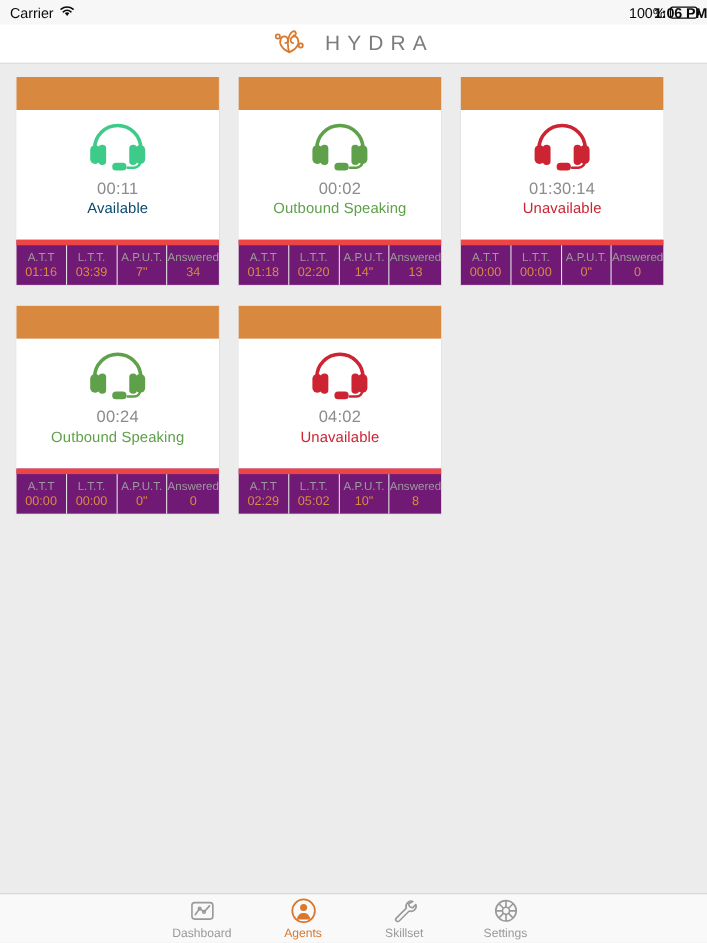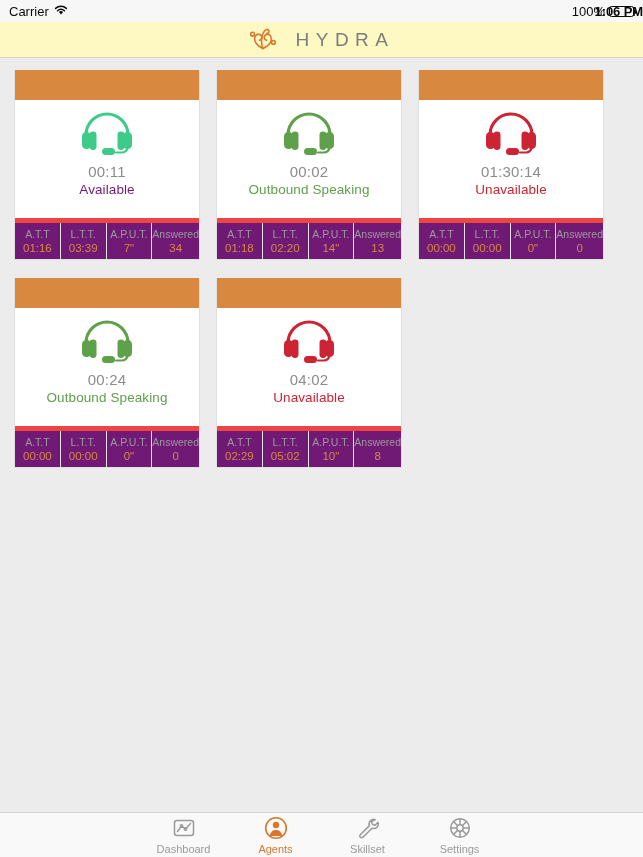--- a/index.html
+++ b/index.html
@@ -31,21 +31,21 @@
   }
   .battery::after{
     content:""; position:absolute; right:-3px; top:3px;
     width:2px; height:4px; background:#0a0a0a; border-radius:0 1px 1px 0;
   }
   .battery-fill{ height:100%; background:#0a0a0a; border-radius:1px; }
 
   
   .navbar{
     height:36px; width:100%;
-    background:#fef9c3;
+    background:#ffffff;
     border-bottom:1px solid #d3d3d3;
     display:flex; align-items:center; justify-content:center;
     gap:14px;
   }
   .brand-text{
     font-size:19px; letter-spacing:6.5px;
     color:#7c7c7c; font-weight:400;
     padding-left:3px;
   }
 
@@ -176,21 +176,21 @@
   <svg class="headset" viewBox="0 0 58 46">
     <path d="M8 28 V24 A21 21 0 0 1 50 24 V28" stroke="#3ecb8a" stroke-width="3.2" fill="none" stroke-linecap="round"></path>
     <rect x="4" y="21" width="9" height="17" rx="4.3" fill="#3ecb8a"></rect>
     <rect x="45" y="21" width="9" height="17" rx="4.3" fill="#3ecb8a"></rect>
     <rect x="11.5" y="20.5" width="7" height="18.5" rx="3.4" fill="#3ecb8a"></rect>
     <rect x="39.5" y="20.5" width="7" height="18.5" rx="3.4" fill="#3ecb8a"></rect>
     <path d="M49.5 33.5 V36 A5.5 5.5 0 0 1 44 41.5 H38" stroke="#3ecb8a" stroke-width="2.2" fill="none" stroke-linecap="round"></path>
     <rect x="24" y="37" width="13" height="7" rx="3.5" fill="#3ecb8a"></rect>
   </svg>
       <div class="timer">00:11</div>
-      <div class="status" style="color:#701a75">Available</div>
+      <div class="status" style="color:#0c4a6e">Available</div>
     </div>
     <div class="stats">
     <div class="stat">
       <span class="stat-label">A.T.T</span>
       <span class="stat-value">01:16</span>
     </div>
     <div class="stat">
       <span class="stat-label">L.T.T.</span>
       <span class="stat-value">03:39</span>
     </div>

